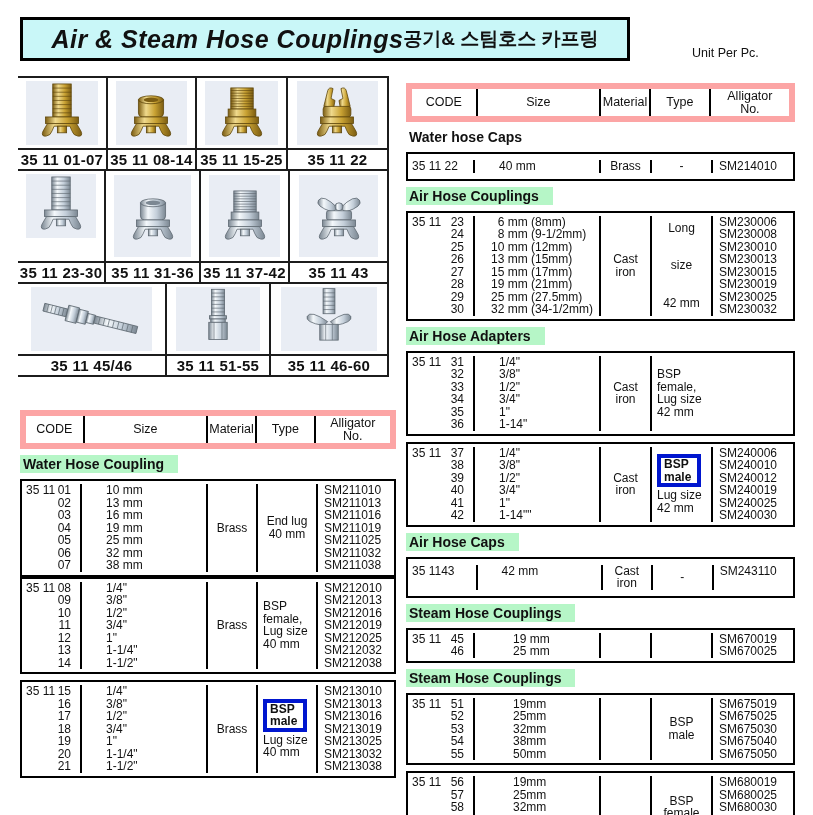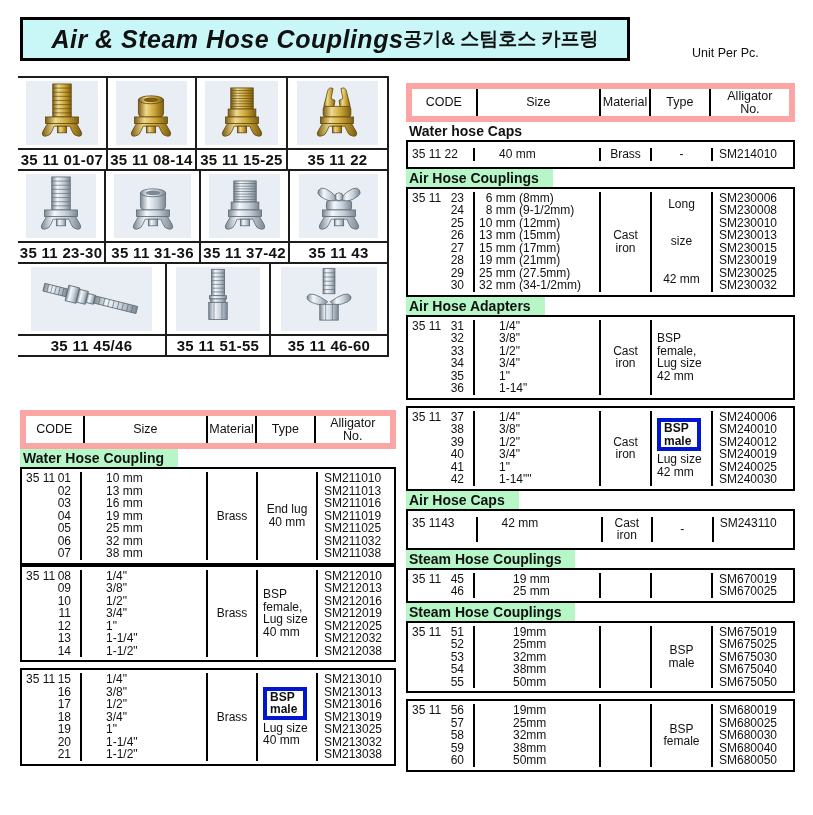--- a/index.html
+++ b/index.html
@@ -26,33 +26,33 @@
 
   
   .tcol{box-sizing:border-box}
   .col-left{left:20px;top:410px;width:376px}
   .col-right{left:406px;top:83px;width:389px}
   .thead{display:flex;border:6px solid #fca5a5;box-sizing:border-box}
   .hcell{border-right:2px solid #000;box-sizing:border-box;height:27px;display:flex;
          align-items:center;justify-content:center;text-align:center;font-size:12.5px;
          white-space:pre-line;line-height:12.5px}
   .hcell:last-child{border-right:none}
-  .band{margin:0 0;height:18px}
+  .band{margin:6px 0;height:18px}
   .band span{display:inline-block;font-weight:bold;font-size:14px;line-height:18px;padding:0 14px 0 3px}
   .band .hl{background:var(--green)}
   .block{display:flex;border:2px solid #000;box-sizing:border-box;font-size:12px;
          line-height:12.5px;padding:3px 0}
   .block.pad1{padding:6px 0}
   .blk-gap{height:6px}
   .bcol{border-right:2px solid #000;box-sizing:border-box}
   .bcol:last-child{border-right:none}
   .code-cell{display:flex;padding:0 9px 0 4px}
   .code-nums{flex:1;text-align:right}
   .size-cell .sz{display:block;padding-left:24px;white-space:pre}
-  .size-cell.sz-tight .sz{padding-left:4px}
+  .size-cell.sz-tight .sz{padding-left:16px}
   .size-cell.sz-wide .sz{padding-left:38px}
   .mat-cell,.type-cell{display:flex;flex-direction:column;align-items:center;
         justify-content:center;text-align:center}
   .type-cell.t-left{align-items:flex-start;text-align:left;padding-left:5px}
   .type-cell.t-spread{justify-content:space-between;padding:6px 0}
   .bsp-box{border:4px solid var(--blue);padding:0 6px 0 3px;margin-bottom:2px;font-weight:bold}
   .allig-cell{padding-left:6px}
 </style>
 </head>
 <body>
@@ -163,21 +163,21 @@
               <rect x="25" y="56" width="50" height="10" fill="url(#g3)" stroke="#5f470c" stroke-width="1.2"></rect>
     <path d="M28,66 L21,78 Q18,86 26,85 Q33,84 35,77 L38,70 L62,70 L65,77 Q67,84 74,85 Q82,86 79,78 L72,66 Z" fill="url(#g3)" stroke="#5f470c" stroke-width="1.2"></path>
     <rect x="43" y="70" width="14" height="10" fill="url(#g3)" stroke="#5f470c" stroke-width="1.2"></rect>
             </svg>
           </div>
         </div>
         <div class="g-label">35 11 22</div>
       </div>
     </div>
     <div class="g-row">
-      <div class="g-cell" style="width: 90px;">
+      <div class="g-cell" style="width: 90px; gap: 20px;">
         <div class="photo" style="height: 88px;">
           <div class="photo-inner" style="background: rgb(233, 237, 244);">
             <svg width="66" height="70" viewBox="0 0 100 100" xmlns="http://www.w3.org/2000/svg">
               <defs>
                 <linearGradient id="g4" x1="0" y1="0" x2="1" y2="0">
     <stop offset="0" stop-color="#7c8893"></stop>
                   <stop offset="0.3" stop-color="#f4f8fb"></stop>
     <stop offset="0.65" stop-color="#c3ced9"></stop>
                   <stop offset="1" stop-color="#7c8893"></stop>
                 </linearGradient>

